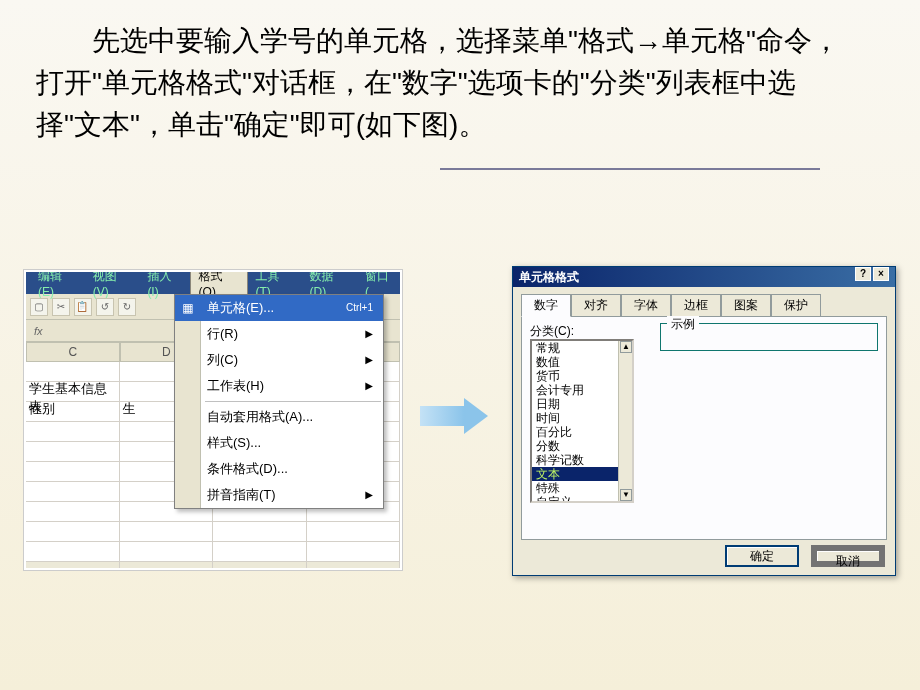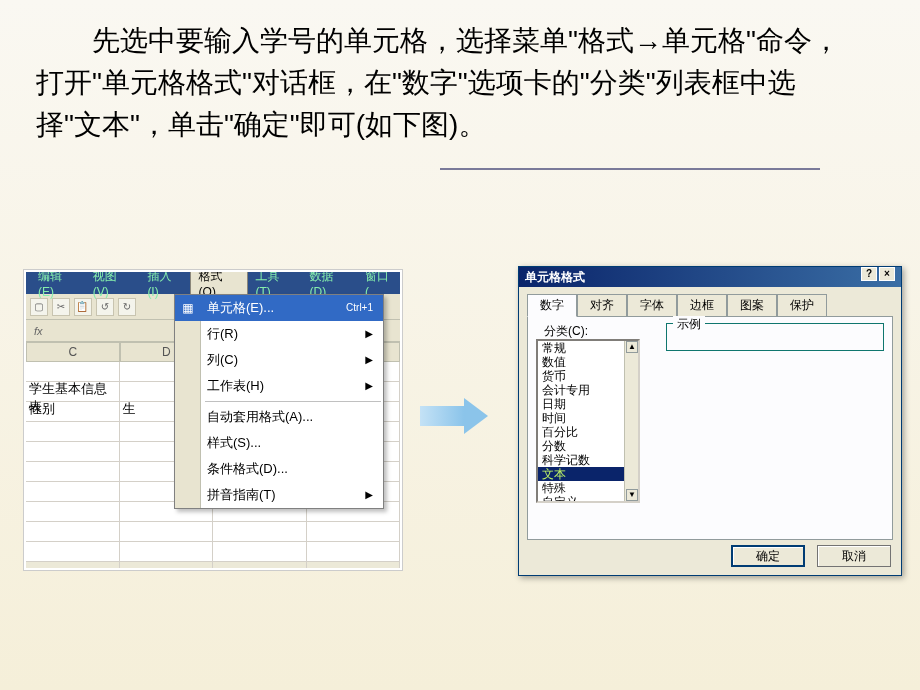--- a/index.html
+++ b/index.html
@@ -209,21 +209,20 @@
   .dialog {
     position: absolute;
     top: 266px;
     left: 512px;
     width: 384px;
     height: 310px;
     background: #ece9d8;
     border: 1px solid #003c74;
     box-shadow: 2px 2px 6px rgba(0,0,0,0.35);
     font-size: 12px;
-    margin-left: 6px;
   }
   .dlg-title {
     background: linear-gradient(to right, #0a246a, #3a6ea5);
     color: #fff;
     height: 20px;
     line-height: 20px;
     padding: 0 6px;
     font-weight: bold;
     display: flex;
     justify-content: space-between;
@@ -261,21 +260,21 @@
   }
   .tab.active {
     background: #fcfcfe;
     border-bottom: 1px solid #fcfcfe;
     z-index: 2;
   }
   .tab-panel {
     border: 1px solid #919b9c;
     background: #fcfcfe;
     height: 224px;
-    padding: 6px 16px;
+    padding: 6px 8px;
     position: relative;
   }
   .cat-label {
     font-size: 12px;
     margin-bottom: 2px;
   }
   .cat-list {
     position: absolute;
     top: 22px;
     left: 8px;
@@ -336,21 +335,21 @@
     right: 10px;
     bottom: 8px;
     display: flex;
     gap: 12px;
     align-items: center;
   }
   .dlg-btn {
     width: 74px;
     height: 22px;
     background: #ece9d8;
-    border: 1px solid #737373;
+    border: 6px solid #737373;
     font-size: 12px;
     text-align: center;
     line-height: 20px;
     box-shadow: inset 1px 1px 0 #fff;
   }
   .dlg-btn.default {
     border: 2px solid #003c74;
     line-height: 18px;
   }
 </style>

